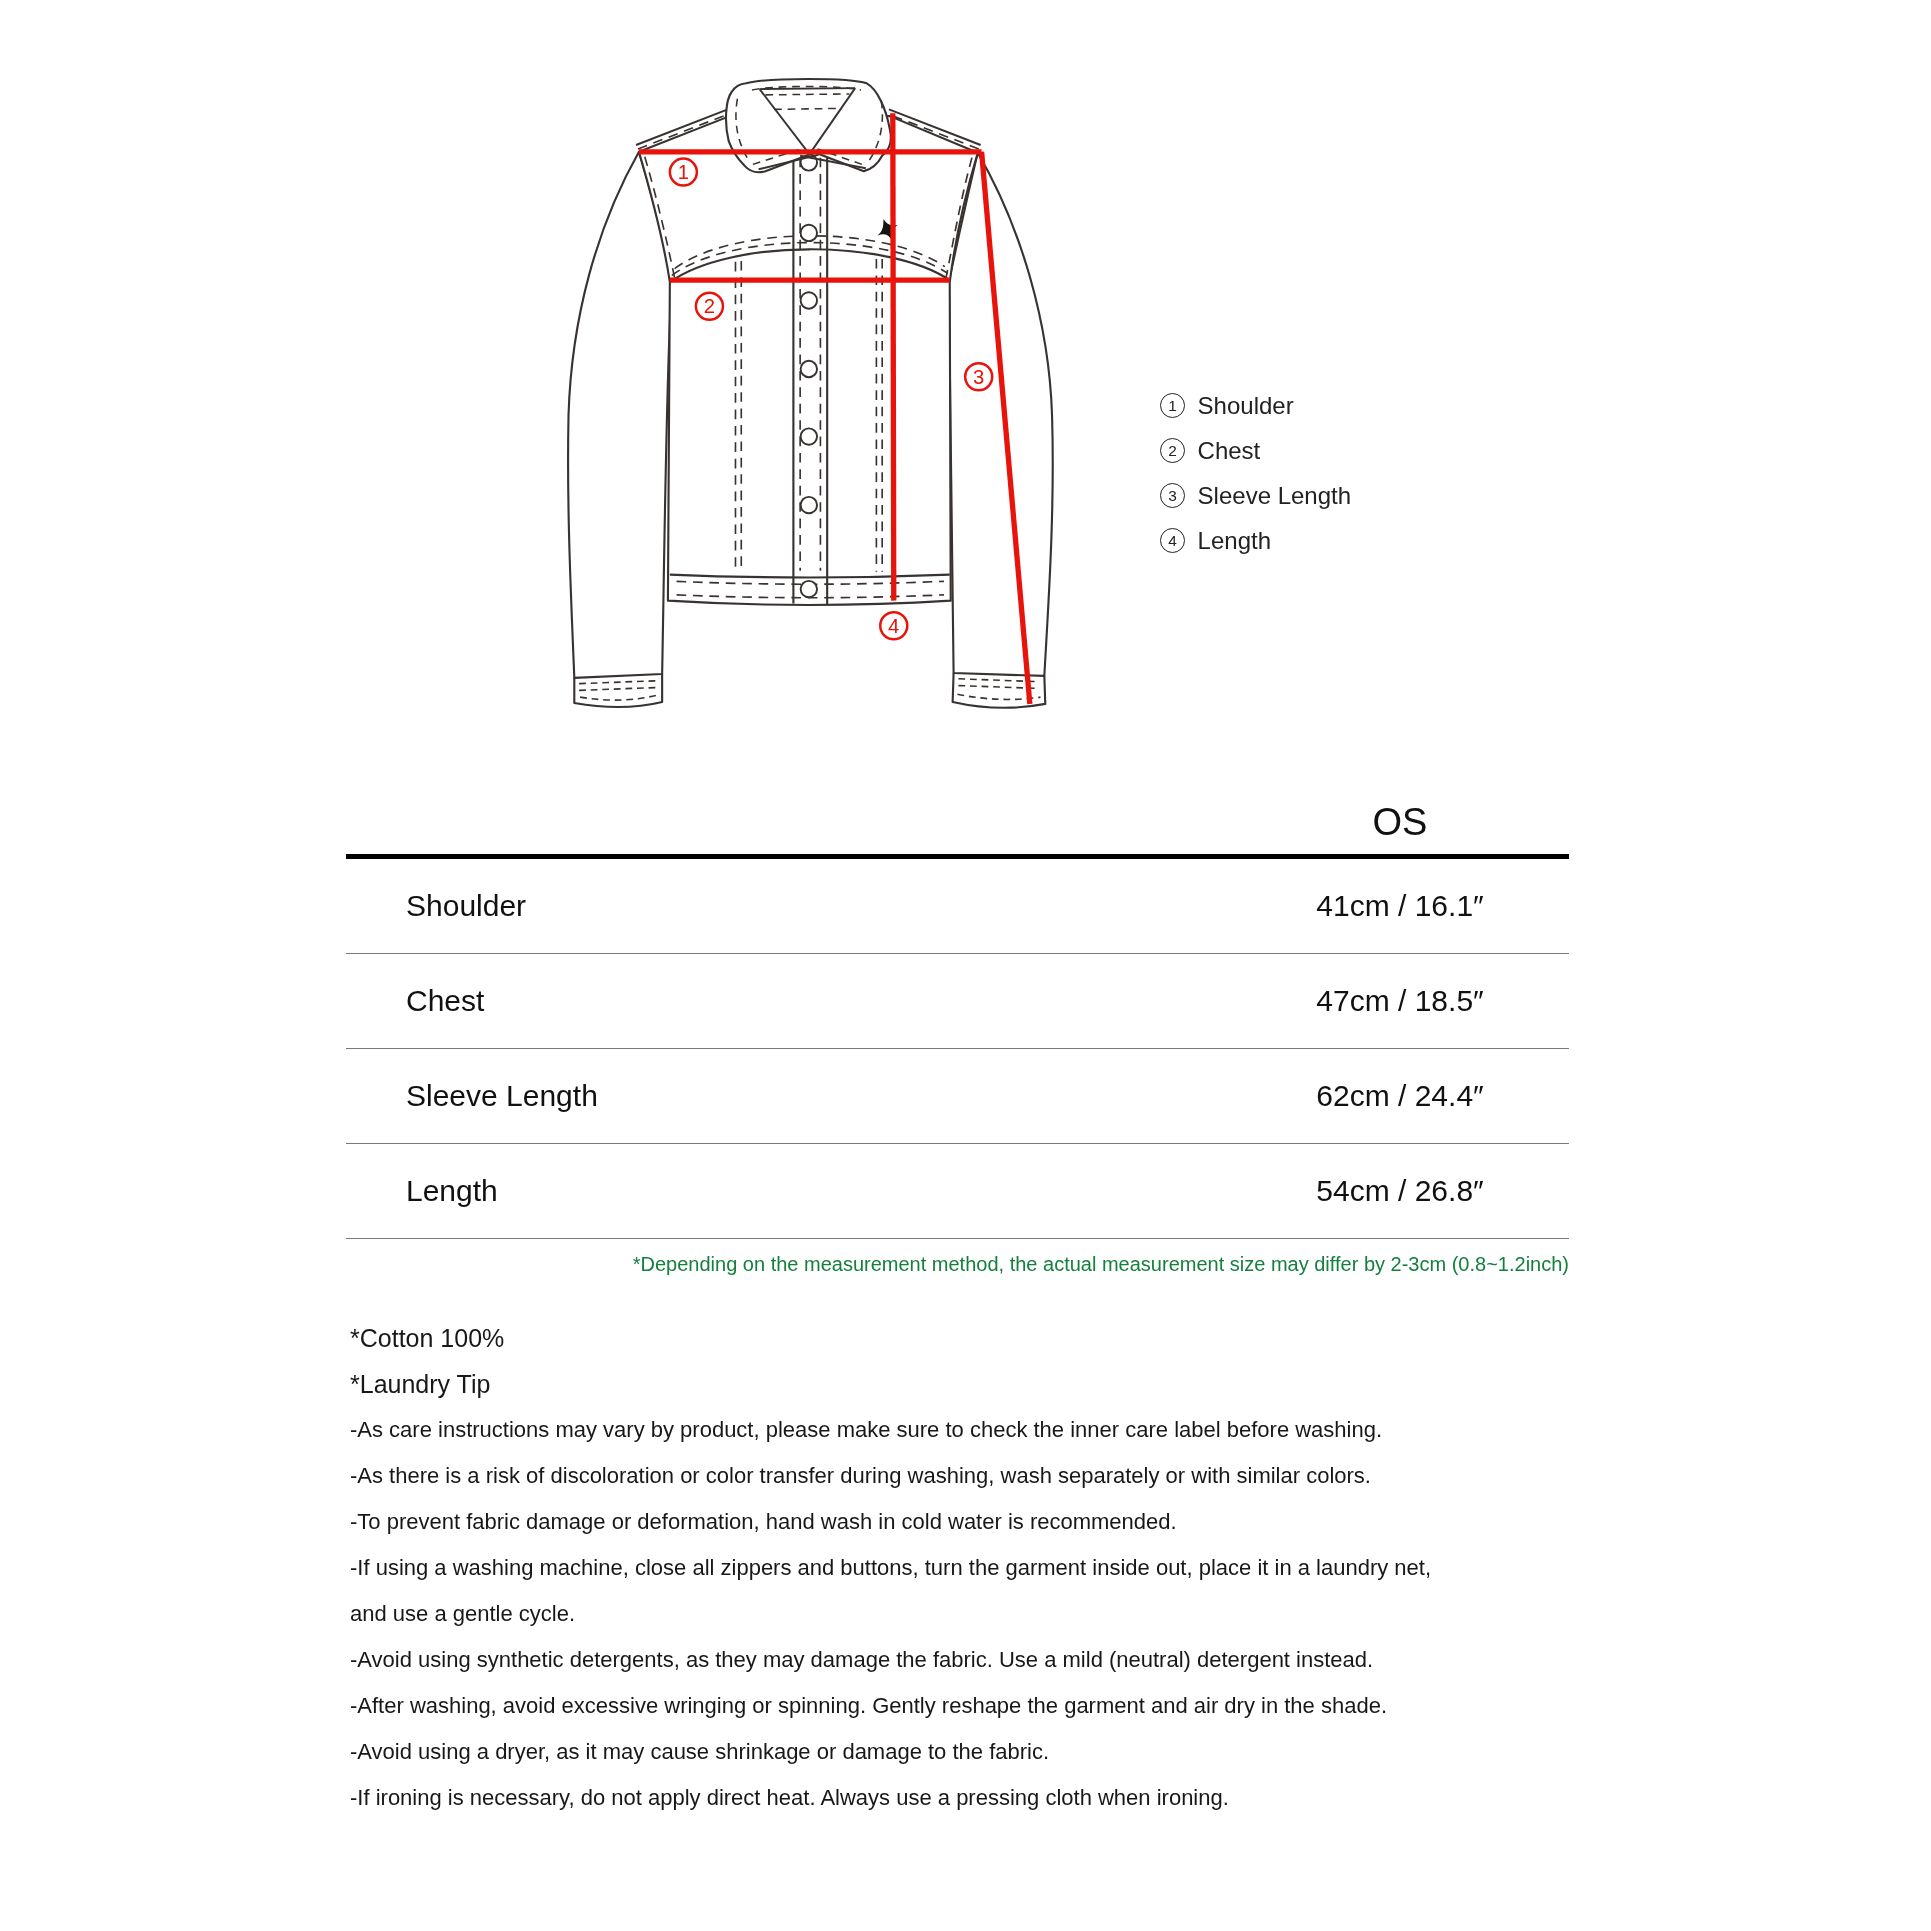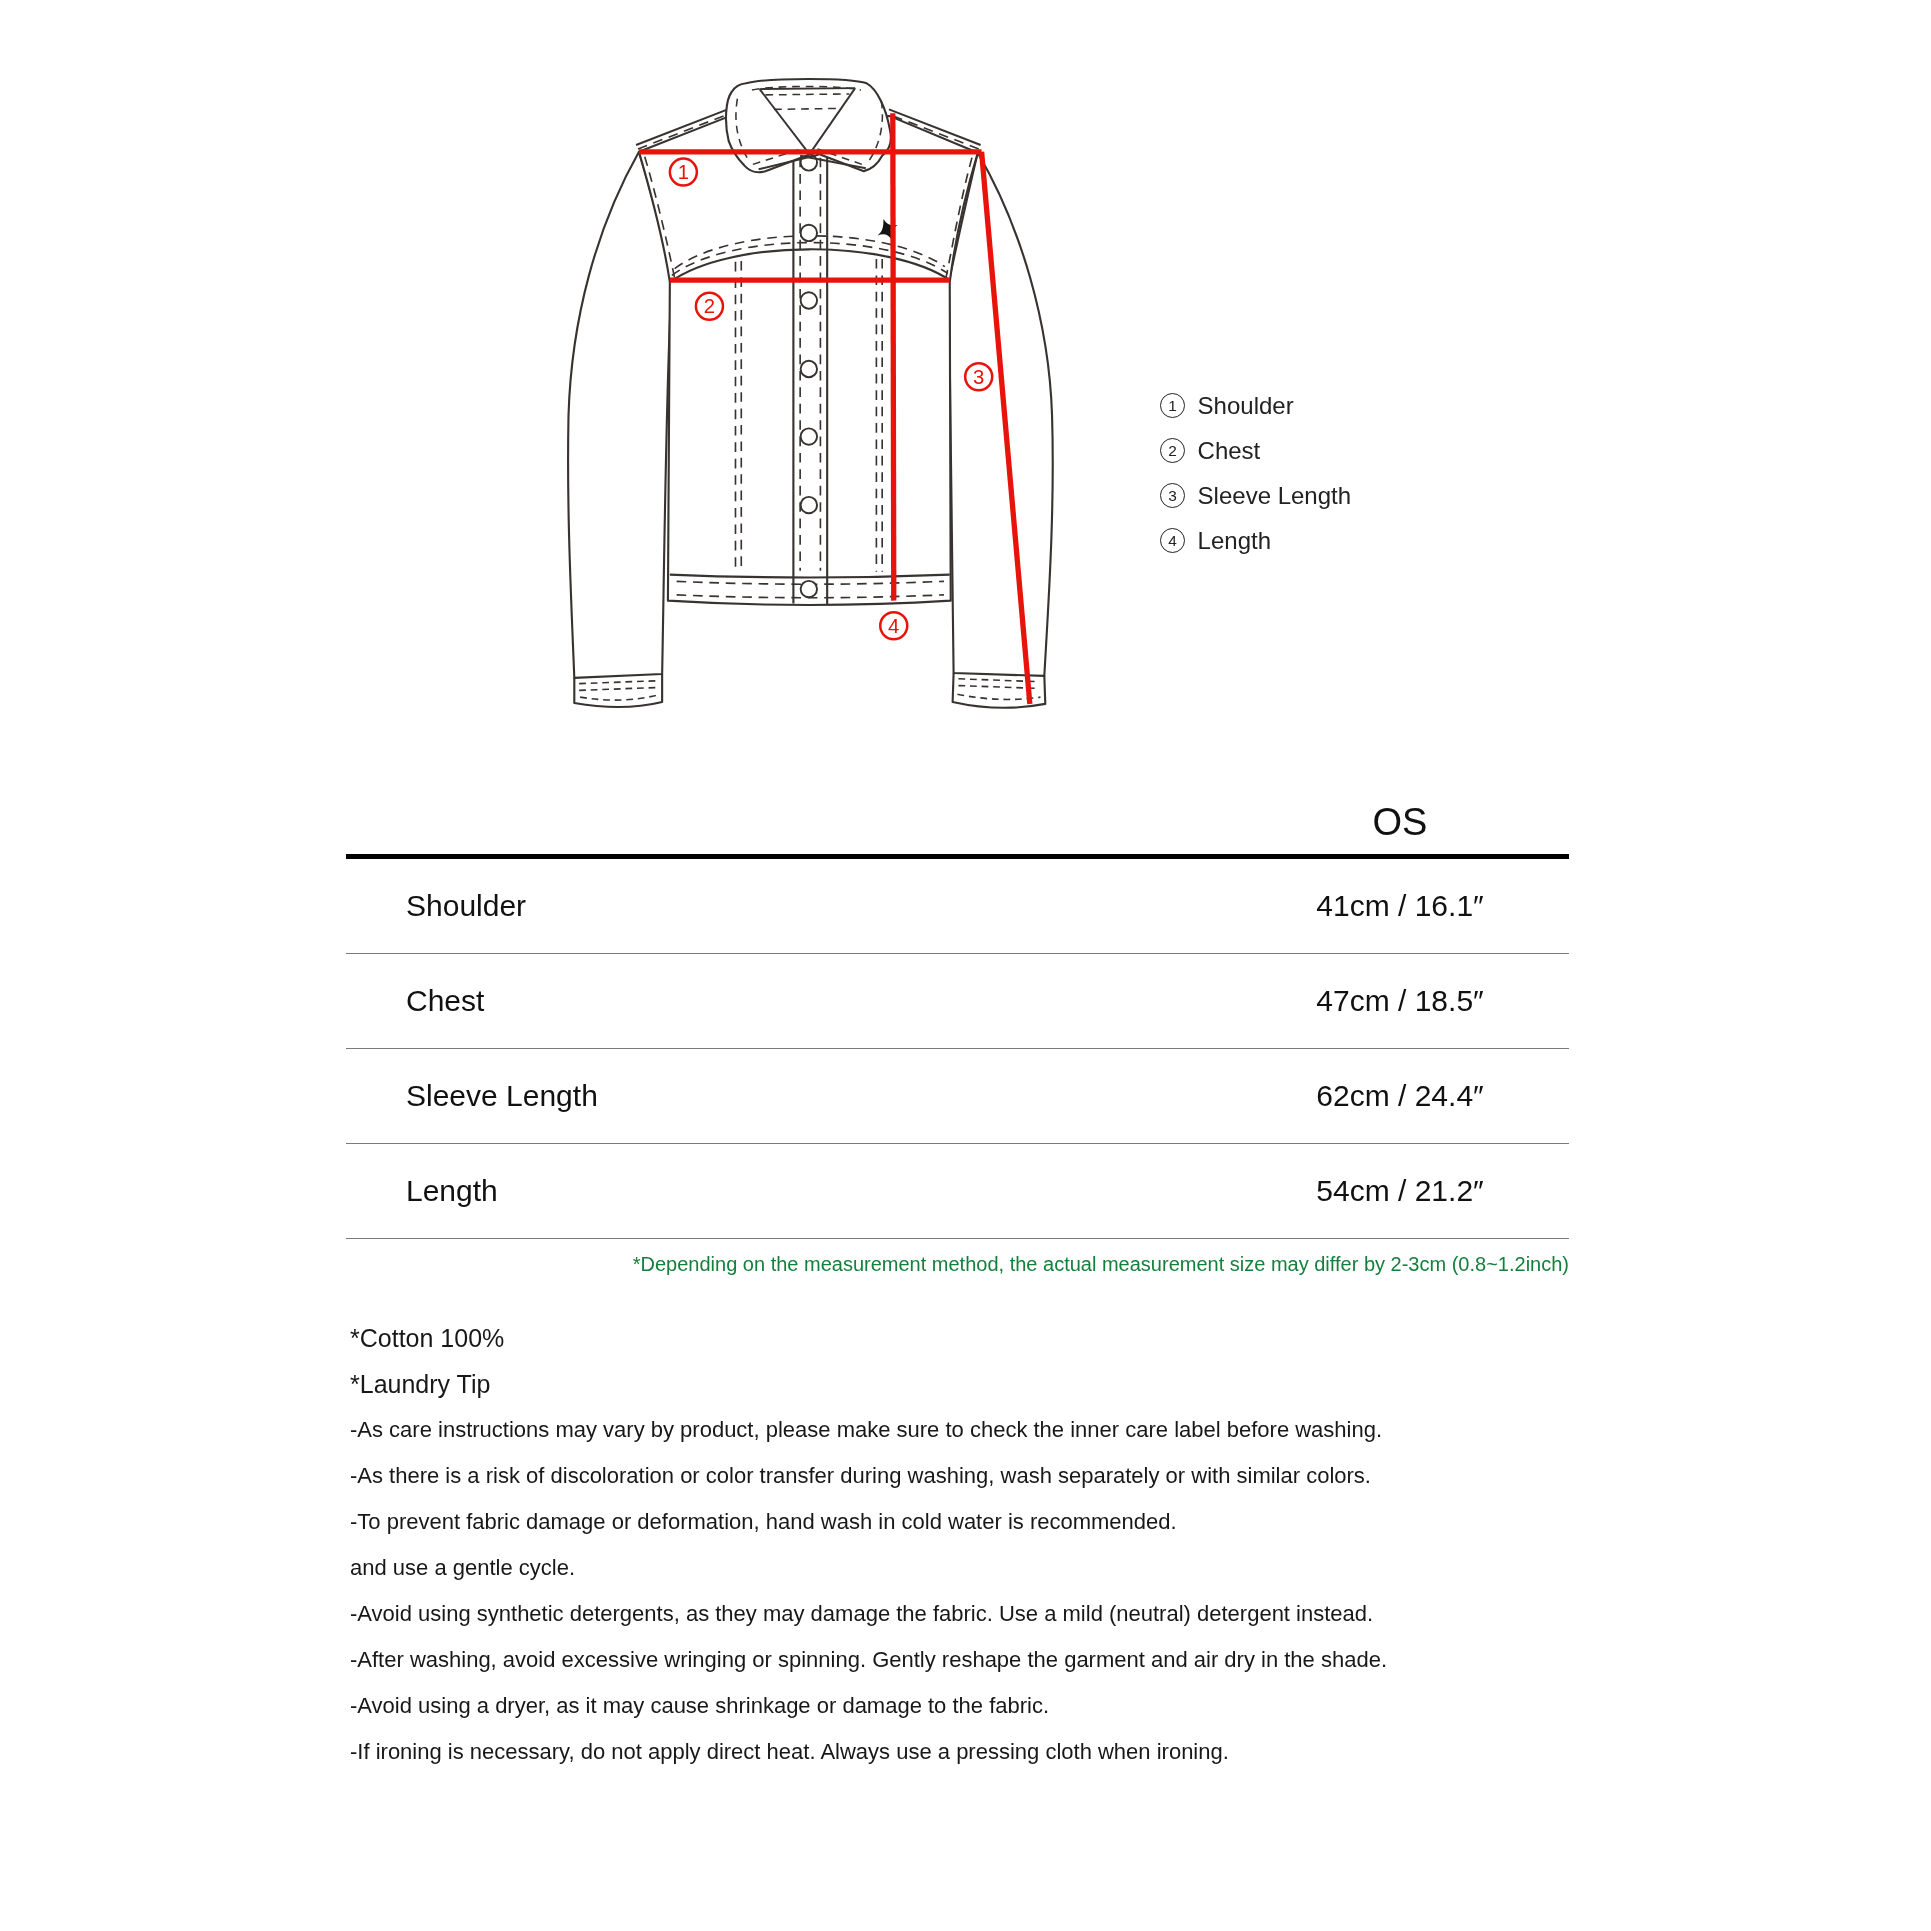--- a/index.html
+++ b/index.html
@@ -175,31 +175,32 @@
     <div class="trow">
       <div class="tlabel">Chest</div>
       <div class="tvalue">47cm / 18.5″</div>
     </div>
     <div class="trow">
       <div class="tlabel">Sleeve Length</div>
       <div class="tvalue">62cm / 24.4″</div>
     </div>
     <div class="trow">
       <div class="tlabel">Length</div>
-      <div class="tvalue">54cm / 21.2″</div>
+      <div class="tvalue">54cm / 26.8″</div>
     </div>
   </div>
   <div class="footnote">*Depending on the measurement method, the actual measurement size may differ by 2-3cm (0.8~1.2inch)</div>
 </div>
 
 <div class="info-block">
   <div class="info-line">*Cotton 100%</div>
   <div class="info-line">*Laundry Tip</div>
   <div class="care-line">-As care instructions may vary by product, please make sure to check the inner care label before washing.</div>
   <div class="care-line">-As there is a risk of discoloration or color transfer during washing, wash separately or with similar colors.</div>
   <div class="care-line">-To prevent fabric damage or deformation, hand wash in cold water is recommended.</div>
+  <div class="care-line">-If using a washing machine, close all zippers and buttons, turn the garment inside out, place it in a laundry net,</div>
   <div class="care-line">and use a gentle cycle.</div>
   <div class="care-line">-Avoid using synthetic detergents, as they may damage the fabric. Use a mild (neutral) detergent instead.</div>
   <div class="care-line">-After washing, avoid excessive wringing or spinning. Gently reshape the garment and air dry in the shade.</div>
   <div class="care-line">-Avoid using a dryer, as it may cause shrinkage or damage to the fabric.</div>
   <div class="care-line">-If ironing is necessary, do not apply direct heat. Always use a pressing cloth when ironing.</div>
 </div>
 
 
 </body></html>

